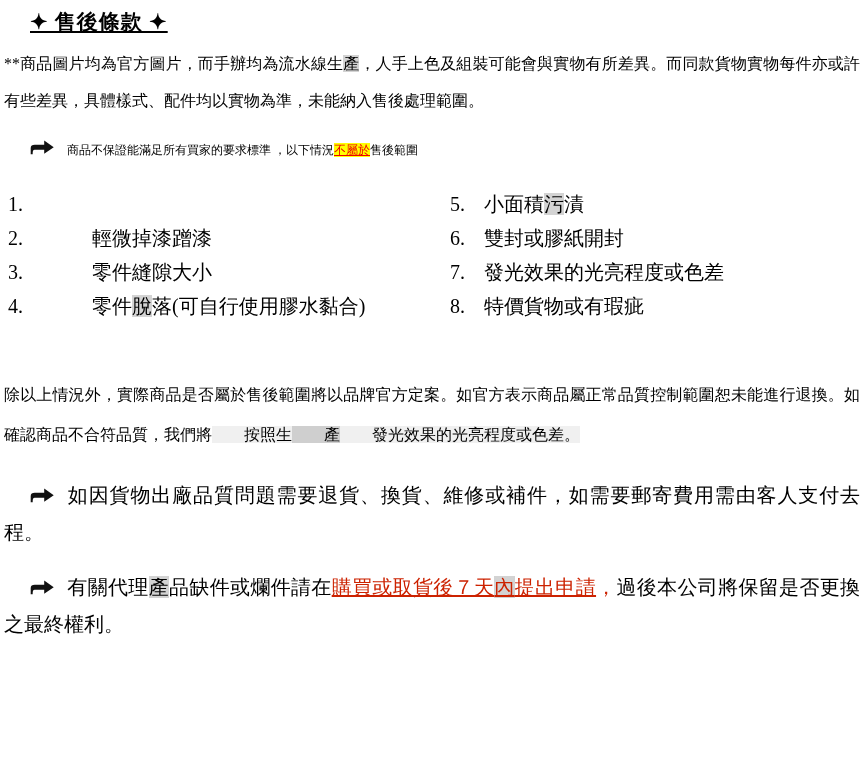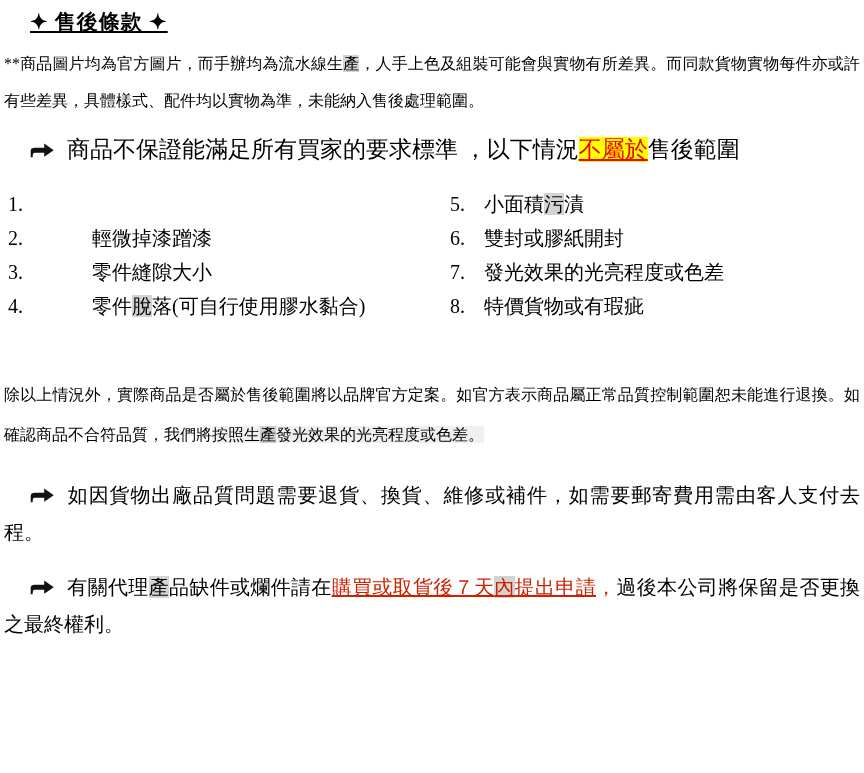--- a/index.html
+++ b/index.html
@@ -15,41 +15,41 @@
     font-size:21px;font-weight:bold;
     text-decoration:underline;
     margin:4px 0 0 26px;
     letter-spacing:1px;
   }
   .para{
     font-size:16px;line-height:37px;
     margin:0;text-align:justify;
   }
   .intro{margin-top:9px;}
-  .arrow-line{margin-top:16px;font-size:23px;line-height:30px;}
+  .arrow-line{margin-top:16px;font-size:12px;line-height:30px;}
   .arrow-ico{
     display:inline-block;width:27px;height:18px;
     margin:0 12px 0 24px;vertical-align:-2px;
   }
   .lists{display:flex;margin-top:28px;font-size:20px;}
   .col-left{width:446px;}
   .col-right{flex:1;}
   .list-row{display:flex;line-height:22px;margin-bottom:12px;}
   .col-left .num{width:88px;padding-left:4px;box-sizing:border-box;}
   .col-right .num{width:34px;}
   .policy{margin-top:46px;line-height:40px;}
   .red-note{margin-top:16px;line-height:40px;}
   .red-note span{color:#cc2200;}
   .arrow-para{font-size:20px;line-height:37px;margin:0;text-align:justify;font-family:Liberation Serif, serif;}
   .gap1{margin-top:22px;}
   .gap2{margin-top:18px;}
   .gap3{margin-top:18px;}
   
   .sub{background:#d3d3d3;}
-  .band{background:#f0f0f0;}
+  .band{background:#f0f0f0;padding-left:32px;}
   .band.sub{background:#cfcfcf;}
   .hl{color:#ee0000;background:#ffff00;text-decoration:underline;}
   .red{color:#cc2200;}
   .redlink{color:#cc2200;text-decoration:underline;cursor:pointer;}
   .caret{display:inline-block;width:1px;height:22px;background:#000;vertical-align:-4px;}
 </style>
 </head>
 <body>
 
 <div class="page">

